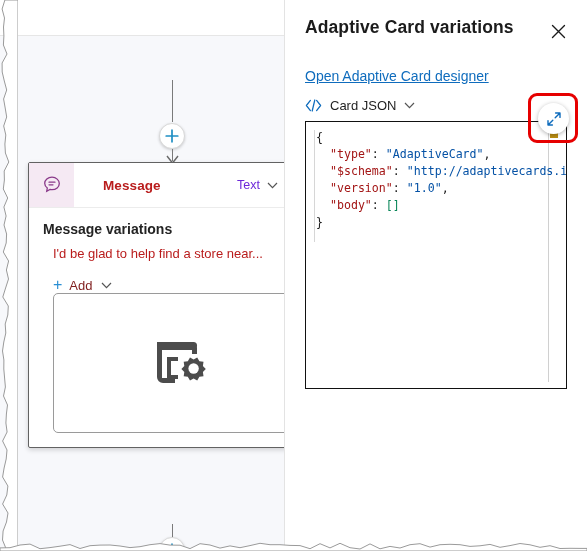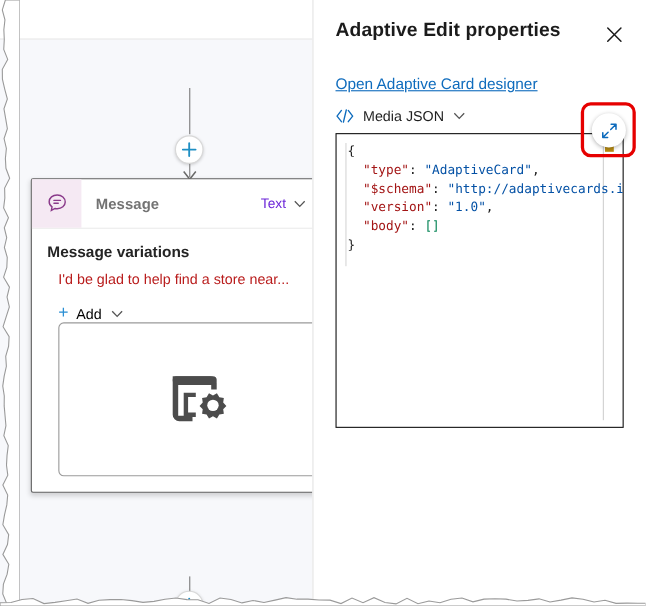--- a/index.html
+++ b/index.html
@@ -50,43 +50,43 @@
     height: 45px; display: flex; align-items: center;
     border-bottom: 1px solid #ececec;
     position: relative;
   }
   #msg-icon-wrap {
     width: 45px; height: 44px; background: #f5e9f3;
     display: flex; align-items: center; justify-content: center;
     flex: 0 0 45px;
   }
   #msg-title {
-    font-size: 13.5px; font-weight: 600; color: #737373;
-    margin-left: 13px; letter-spacing: .1px;
+    font-size: 13.5px; font-weight: 600; color: #b91c1c;
+    margin-left: 29px; letter-spacing: .1px;
   }
   #msg-type {
     position: absolute; right: 11px; top: 0; height: 44px;
     display: flex; align-items: center; gap: 7px;
     font-size: 12.5px; color: #6d28d9;
   }
   #msg-body { padding: 13px 14px 14px 14px; }
   .sect-label {
     font-size: 14px; font-weight: 600; color: #242424;
     margin-bottom: 9px;
   }
   #variation-text {
     font-size: 13px; color: #b91c1c; padding-left: 10px;
     white-space: nowrap; overflow: hidden;
   }
   #add-row {
     display: flex; align-items: center; gap: 7px;
     margin: 16px 0 0 10px; color: #1668b8;
   }
   #add-row .plus-glyph { font-size: 16px; line-height: 1; color: #2a8fd4; }
-  #add-label { font-size: 13px; color: #000000; }
+  #add-label { font-size: 13px; color: #7f1d1d; }
   #media-label { margin-top: 22px; }
   #media-drop {
     height: 140px; border: 1px solid #9a9a9a; border-radius: 5px;
     margin: 0 0 0 10px; width: 253px;
     display: flex; align-items: center; justify-content: center;
     background: #ffffff;
   }
 
   
   #panel {
@@ -240,35 +240,35 @@
     <div class="conn-line" style="left:172px; top:524px; height:24px;"></div>
     <div class="conn-node" style="left:159px; top:537px;">
       <svg width="16" height="16" viewBox="0 0 16 16">
         <path d="M8 2.2 V13.8 M2.2 8 H13.8" stroke="#1f8fc4" stroke-width="1.7" stroke-linecap="round"></path>
       </svg>
     </div>
   </div>
 
   <div id="panel">
 
-    <div id="panel-title">Adaptive Edit properties</div>
+    <div id="panel-title">Adaptive Card variations</div>
 
     <div id="panel-close">
       <svg width="15" height="15" viewBox="0 0 15 15">
         <path d="M1.5 1.5 L13.5 13.5 M13.5 1.5 L1.5 13.5" stroke="#1b1b1b" stroke-width="1.35" stroke-linecap="round"></path>
       </svg>
     </div>
 
     <div id="designer-link">Open Adaptive Card designer</div>
 
     <div id="editjson-row">
       <svg width="17" height="13" viewBox="0 0 17 13">
         <path d="M5.4 1.4 L1.4 6.5 L5.4 11.6 M11.6 1.4 L15.6 6.5 L11.6 11.6 M9.8 1 L7.2 12" fill="none" stroke="#0f6cbd" stroke-width="1.25" stroke-linecap="round" stroke-linejoin="round"></path>
       </svg>
-      <span id="editjson-label">Media JSON</span>
+      <span id="editjson-label">Card JSON</span>
       <svg width="11" height="7" viewBox="0 0 11 7">
         <path d="M1 1 L5.5 5.6 L10 1" fill="none" stroke="#555" stroke-width="1.2"></path>
       </svg>
     </div>
 
     <div id="code-box">
       <div id="code-gutterline"></div>
       <div id="code-scroll"></div>
       <div id="code-pre"><div><span class="tk-punc">{</span></div><div>  <span class="tk-key">"type"</span><span class="tk-punc">: </span><span class="tk-str">"AdaptiveCard"</span><span class="tk-punc">,</span></div><div>  <span class="tk-key">"$schema"</span><span class="tk-punc">: </span><span class="tk-str">"</span><span class="tk-url">http://adaptivecards.i</span></div><div>  <span class="tk-key">"version"</span><span class="tk-punc">: </span><span class="tk-str">"1.0"</span><span class="tk-punc">,</span></div><div>  <span class="tk-key">"body"</span><span class="tk-punc">: </span><span class="tk-arr">[]</span></div><div><span class="tk-punc">}</span></div></div>
     </div>

